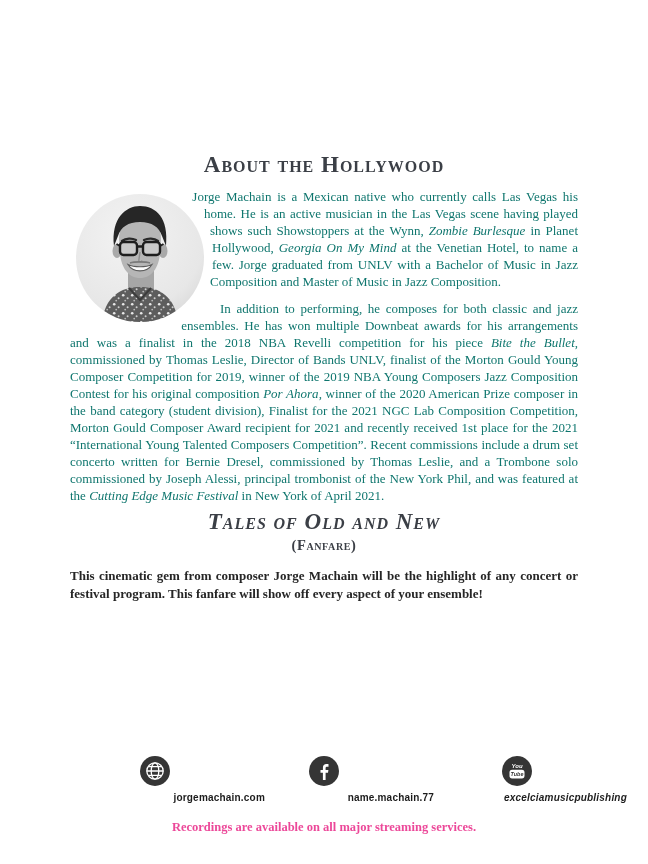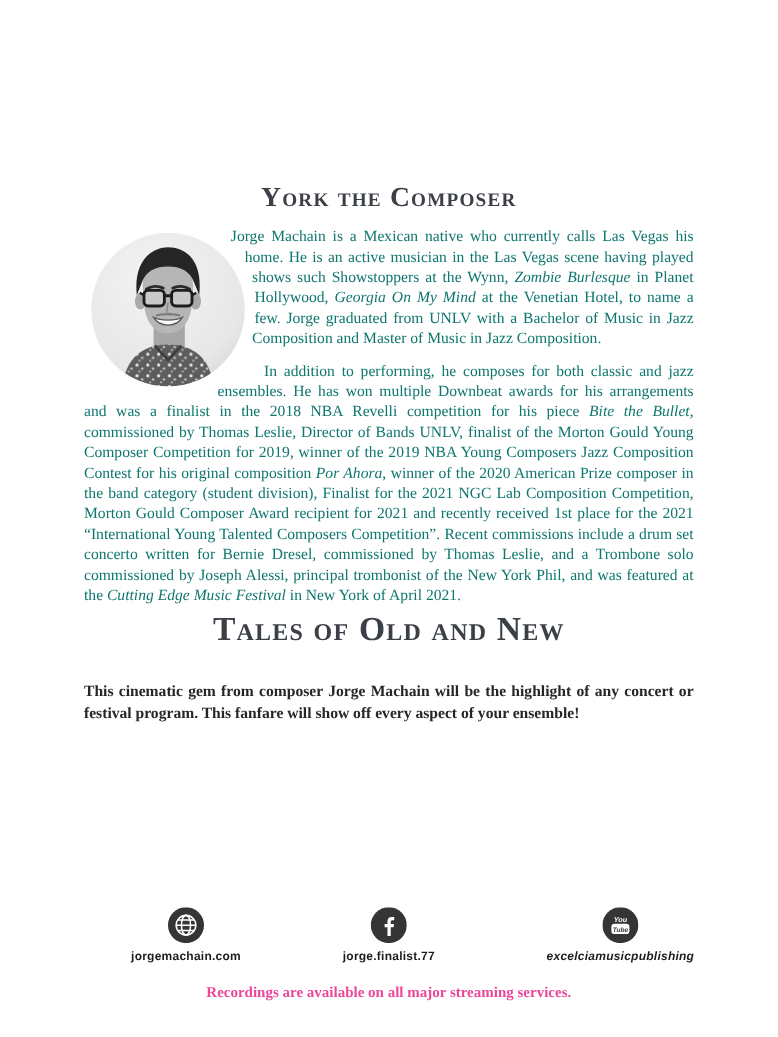--- a/index.html
+++ b/index.html
@@ -23,21 +23,21 @@
     left: 0;
     width: 100%;
     text-align: center;
     font-variant: small-caps;
     font-weight: 700;
     color: #3b3f46;
     letter-spacing: 1px;
     margin: 0;
   }
   .about-heading { top: 152px; font-size: 23px; }
-  .piece-title   { top: 509px; font-size: 28px; }
+  .piece-title   { top: 509px; font-size: 23px; font-style: italic; }
   .piece-subtitle{
     position: absolute; top: 537px; left: 0; width: 100%;
     text-align: center; font-variant: small-caps; font-weight: 700;
     color: #3b3f46; font-size: 14.5px; letter-spacing: 0.6px; margin: 0;
   }
 
   
   .bio {
     position: absolute;
     top: 188px;
@@ -86,21 +86,21 @@
     top: 756px;
     left: 0;
     width: 100%;
     height: 52px;
   }
   .contact {
     position: absolute;
     top: 0;
     width: 220px;
     transform: translateX(-50%);
-    text-align: center;
+    text-align: right;
     cursor: pointer;
   }
   .contact .cicon {
     display: block;
     width: 30px;
     height: 30px;
     margin: 0 auto 6px auto;
   }
   .contact .clabel {
     display: block;
@@ -125,21 +125,21 @@
     font-weight: 700;
     font-size: 12.5px;
     color: #ec4899;
   }
 </style>
 </head>
 <body>
 
 <div class="page">
 
-  <h1 class="sc-heading about-heading">York the Composer</h1>
+  <h1 class="sc-heading about-heading">About the Hollywood</h1>
 
   <div class="bio">
     <div class="photo-float">
 
       <svg viewBox="0 0 128 128" aria-hidden="true">
         <defs>
           <clipPath id="pc">
               <circle cx="64" cy="64" r="64"></circle>
             </clipPath>
           <radialGradient id="bg" cx="42%" cy="32%" r="90%">
@@ -173,20 +173,21 @@
           <path d="M52 70.5 C57 79 71 79 76 70.5 C70 73.5 58 73.5 52 70.5 Z" fill="#fbfbfb" stroke="#5c5c5c" stroke-width="1.1"></path>
           <path d="M54 69 C58 67.5 70 67.5 74 69" stroke="#7a7a7a" stroke-width="1.6" fill="none"></path>
         </g>
       </svg>
     </div>
     <p class="first"><span>Jorge Machain is a Mexican native who currently calls Las Vegas his home. He is an active musician in the Las Vegas scene having played shows such Showstoppers at the Wynn, </span><span class="italic">Zombie Burlesque</span><span> in Planet Hollywood, </span><span class="italic">Georgia On My Mind</span><span> at the Venetian Hotel, to name a few. Jorge graduated from UNLV with a Bachelor of Music in Jazz Composition and Master of Music in Jazz Composition.</span></p>
     <p class="second"><span>In addition to performing, he composes for both classic and jazz ensembles. He has won multiple Downbeat awards for his arrangements and was a finalist in the 2018 NBA Revelli competition for his piece </span><span class="italic">Bite the Bullet</span><span>, commissioned by Thomas Leslie, Director of Bands UNLV, finalist of the Morton Gould Young Composer Competition for 2019, winner of the 2019 NBA Young Composers Jazz Composition Contest for his original composition </span><span class="italic">Por Ahora</span><span>, winner of the 2020 American Prize composer in the band category (student division), Finalist for the 2021 NGC Lab Composition Competition, Morton Gould Composer Award recipient for 2021 and recently received 1st place for the 2021 “International Young Talented Composers Competition”. Recent commissions include a drum set concerto written for Bernie Dresel, commissioned by Thomas Leslie, and a Trombone solo commissioned by Joseph Alessi, principal trombonist of the New York Phil, and was featured at the </span><span class="italic">Cutting Edge Music Festival</span><span> in New York of April 2021.</span></p>
   </div>
 
   <h2 class="sc-heading piece-title">Tales of Old and New</h2>
+  <h3 class="piece-subtitle">(Fanfare)</h3>
 
   <p class="description">This cinematic gem from composer Jorge Machain will be the highlight of any concert or festival program. This fanfare will show off every aspect of your ensemble!</p>
 
   <div class="contacts">
 
     <div class="contact website">
       <span class="cicon">
         <svg viewBox="0 0 30 30" width="30" height="30">
           <circle cx="15" cy="15" r="15" fill="#353535"></circle>
           <g stroke="#ffffff" stroke-width="1.3" fill="none">
@@ -199,21 +200,21 @@
       <span class="clabel">jorgemachain.com</span>
     </div>
 
     <div class="contact facebook">
       <span class="cicon">
         <svg viewBox="0 0 30 30" width="30" height="30">
           <circle cx="15" cy="15" r="15" fill="#353535"></circle>
           <path fill="#ffffff" d="M16.6 24 v-7.2 h2.4 l0.4-2.8 h-2.8 v-1.8 c0-0.8 0.3-1.4 1.5-1.4 h1.4 V8.2 c-0.3 0-1.2-0.1-2.1-0.1 -2.1 0-3.5 1.3-3.5 3.6 v2.3 h-2.4 v2.8 h2.4 V24 z"></path>
         </svg>
       </span>
-      <span class="clabel">jorge.finalist.77</span>
+      <span class="clabel">name.machain.77</span>
     </div>
 
     <div class="contact youtube">
       <span class="cicon">
         <svg viewBox="0 0 30 30" width="30" height="30">
           <circle cx="15" cy="15" r="15" fill="#353535"></circle>
           <text x="15" y="12.2" fill="#ffffff" font-size="6" font-weight="bold" text-anchor="middle" font-family="Liberation Sans, sans-serif">You</text>
           <rect x="7.5" y="13.8" width="15" height="8.6" rx="2.6" fill="#ffffff"></rect>
           <text x="15" y="20.3" fill="#353535" font-size="5.4" font-weight="bold" text-anchor="middle" font-family="Liberation Sans, sans-serif">Tube</text>
         </svg>

